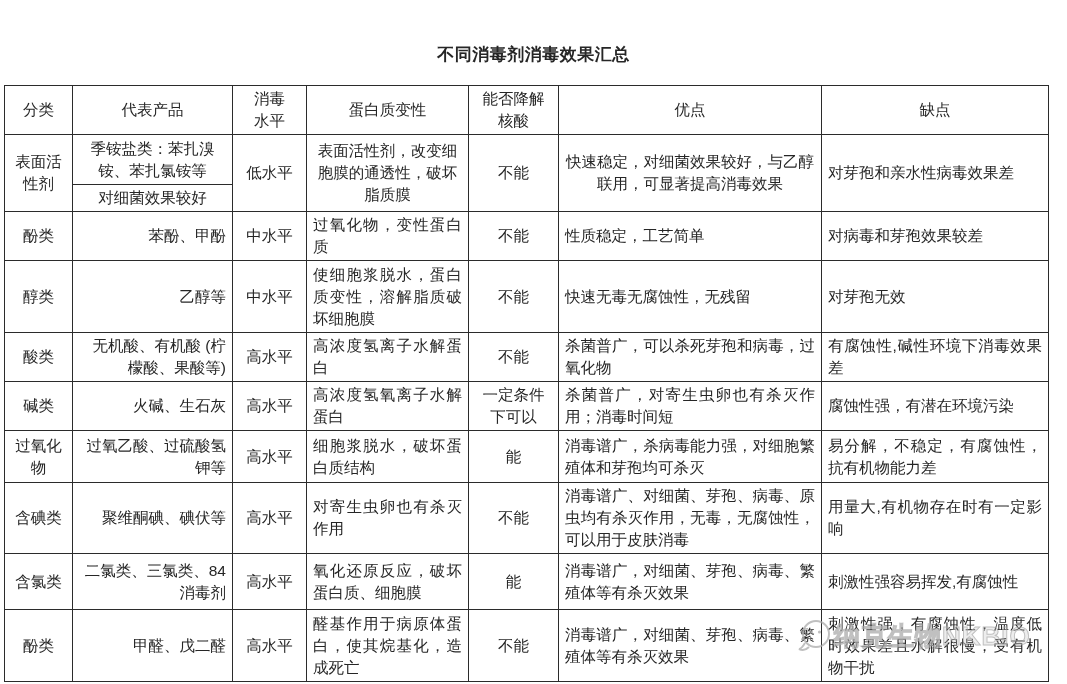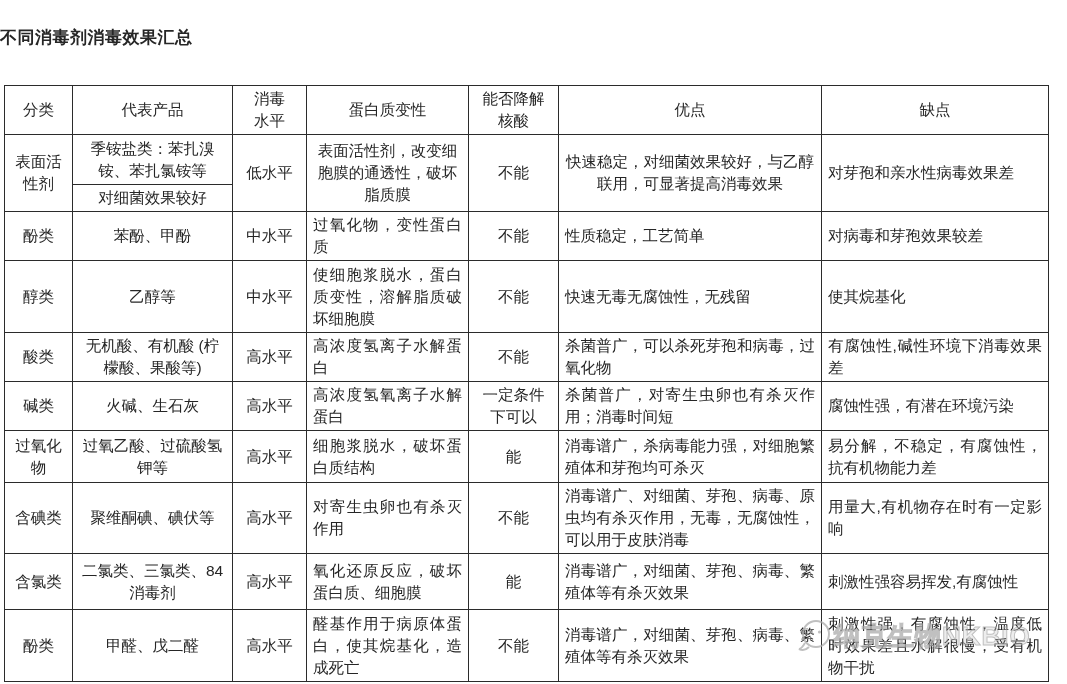--- a/index.html
+++ b/index.html
@@ -1,26 +1,26 @@
 <!DOCTYPE html>
 <html><head>
 <meta charset="utf-8">
 <style>
   html,body{margin:0;padding:0;background:#fff;}
   .page{position:relative;width:1067px;height:684px;background:#fff;overflow:hidden;
         font-family:"Liberation Sans","DejaVu Sans",sans-serif;color:#262626;}
-  .title{position:absolute;top:26px;left:0;width:100%;margin:0;
+  .title{position:absolute;top:43px;left:0;width:100%;text-align:center;margin:0;
          font-size:17px;font-weight:600;letter-spacing:.5px;}
   table.tbl{position:absolute;left:4px;top:85px;width:1044px;border-collapse:collapse;
             table-layout:fixed;font-size:15.5px;}
   .tbl th,.tbl td{border:1px solid #2b2b2b;padding:2px 6px;line-height:22px;
                   vertical-align:middle;font-weight:normal;word-break:break-all;}
   .tbl th{text-align:center;white-space:pre-line;}
   .ctr{text-align:center;}
-  .lft{text-align:center;}
+  .lft{text-align:right;}
   .jst{text-align:justify;text-justify:inter-ideograph;}
   .watermark{position:absolute;left:798px;top:616px;width:236px;height:40px;
              display:flex;align-items:center;pointer-events:none;opacity:.75;}
   .wm-text{font-size:26px;font-weight:700;letter-spacing:1px;white-space:nowrap;
            color:rgba(195,195,195,0.38);-webkit-text-stroke:1px #ababab;}
   .wm-icon{flex:0 0 auto;margin-right:2px;}
 </style>
 </head>
 <body>
 
@@ -75,21 +75,21 @@
         <td class="jst">对病毒和芽孢效果较差</td>
       </tr>
 
       <tr style="height:72px">
         <td class="ctr">醇类</td>
         <td class="lft">乙醇等</td>
         <td class="ctr">中水平</td>
         <td class="jst">使细胞浆脱水，蛋白质变性，溶解脂质破坏细胞膜</td>
         <td class="ctr">不能</td>
         <td class="jst">快速无毒无腐蚀性，无残留</td>
-        <td class="jst">使其烷基化</td>
+        <td class="jst">对芽孢无效</td>
       </tr>
 
       <tr style="height:48px">
         <td class="ctr">酸类</td>
         <td class="lft">无机酸、有机酸 (柠檬酸、果酸等)</td>
         <td class="ctr">高水平</td>
         <td class="jst">高浓度氢离子水解蛋白</td>
         <td class="ctr">不能</td>
         <td class="jst">杀菌普广，可以杀死芽孢和病毒，过氧化物</td>
         <td class="jst">有腐蚀性,碱性环境下消毒效果差</td>

